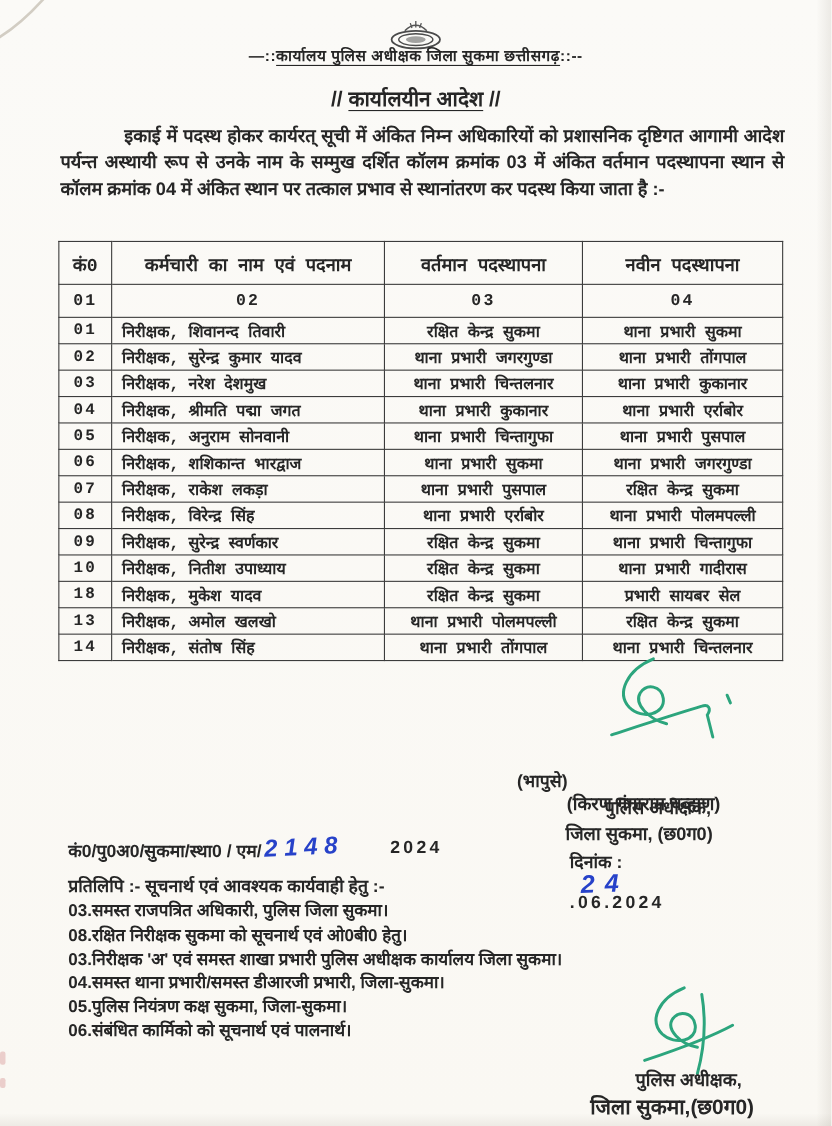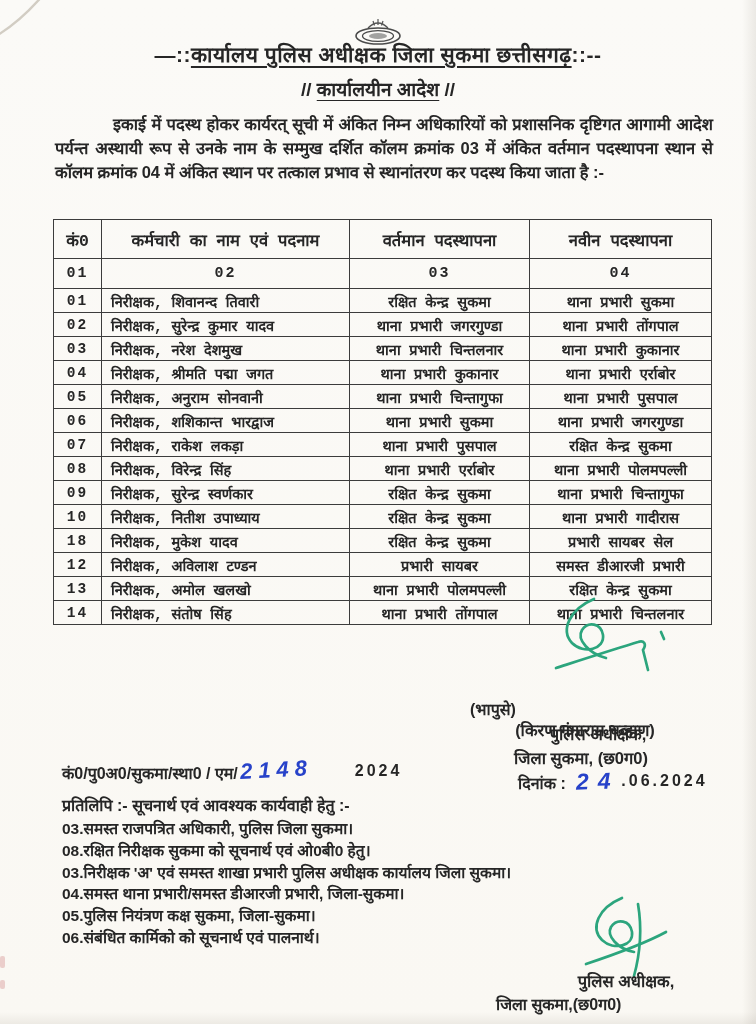--- a/index.html
+++ b/index.html
@@ -10,21 +10,21 @@
     color:#262626;
   }
   .shade-right{position:absolute;top:0;right:0;width:14px;height:100%;
     background:linear-gradient(to right,rgba(120,110,95,0),rgba(120,110,95,0.12));pointer-events:none;}
   .shade-bottom{position:absolute;bottom:0;left:0;width:100%;height:12px;
     background:linear-gradient(to bottom,rgba(120,110,95,0),rgba(120,110,95,0.10));pointer-events:none;}
   .corner-arc{position:absolute;top:0;left:0;}
   .smudge{position:absolute;left:0;width:5px;border-radius:2px;background:rgba(205,130,130,0.35);}
   .emblem{position:absolute;left:352px;top:16px;}
   .title1{position:absolute;top:40px;left:0;width:100%;text-align:center;
-    font-size:21px;font-weight:700;letter-spacing:0.5px;}
+    font-size:14px;font-weight:700;letter-spacing:0.5px;}
   .title1 .u{text-decoration:underline;text-underline-offset:4px;}
   .title2{position:absolute;top:76px;left:0;width:100%;text-align:center;
     font-size:19px;font-weight:700;}
   .title2 .u{text-decoration:underline;text-underline-offset:4px;}
   .intro{position:absolute;left:55px;top:112px;width:658px;margin:0;
     font-size:16.5px;line-height:24px;font-weight:600;text-align:justify;text-indent:58px;}
   table.transfer{position:absolute;left:53px;top:219px;width:658px;
     border-collapse:collapse;table-layout:fixed;font-family:Liberation Mono, monospace;}
   table.transfer td{border:1.6px solid #3c3c3c;font-weight:700;
     text-align:center;padding:1px 3px;white-space:nowrap;overflow:hidden;}
@@ -36,35 +36,35 @@
   .sig-svg{position:absolute;}
   .signer-name{position:absolute;left:470px;top:672px;width:230px;text-align:center;
     font-size:16.5px;font-weight:700;margin-top:46px;}
   .signer-cadre{position:absolute;left:470px;top:698px;width:190px;
     font-size:16px;font-weight:700;}
   .signer-desig{position:absolute;left:483px;top:722px;width:230px;text-align:center;
     font-size:16.5px;font-weight:700;}
   .signer-dist{position:absolute;left:466px;top:746px;width:230px;text-align:center;
     font-size:16.5px;font-weight:700;}
   .date-line{position:absolute;left:518px;top:772px;font-size:16px;font-weight:700;
-    display:flex;align-items:flex-start;}
+    display:flex;align-items:flex-start;flex-direction:column;}
   .hand{color:#2742c9;font-style:italic;font-weight:600;display:inline-block;}
   .hand-day{font-size:23px;letter-spacing:9px;transform:rotate(-2deg);margin:0 2px 0 10px;line-height:18px;}
   .hand-ref{font-size:22px;letter-spacing:6px;transform:rotate(-3deg);line-height:16px;margin-left:2px;}
   .date-rest{letter-spacing:3px;}
   .ref-line{position:absolute;left:62px;top:762px;font-size:16px;font-weight:700;
     display:flex;align-items:flex-start;}
   .ref-year{margin-left:42px;letter-spacing:3px;}
   .copy-head{position:absolute;left:62px;top:794px;font-size:16px;font-weight:700;}
   .copy-list{position:absolute;left:62px;top:818px;margin:0;padding:0;list-style:none;
     font-size:15.5px;font-weight:700;line-height:21.8px;}
   .sign2-desig{position:absolute;left:511px;top:969px;width:230px;text-align:center;
     font-size:16.5px;font-weight:700;}
-  .sign2-dist{position:absolute;left:496px;top:993px;width:230px;text-align:left;
-    font-size:16px;font-weight:700;}
+  .sign2-dist{position:absolute;left:496px;top:993px;width:230px;text-align:center;
+    font-size:19px;font-weight:700;}
 </style>
 </head>
 <body>
 
 <div class="shade-right"></div>
 <div class="shade-bottom"></div>
 <svg class="corner-arc" width="52" height="42">
   <path d="M-4,36 Q20,22 44,-6" stroke="#cac4ba" stroke-width="2.4" fill="none" opacity="0.85"></path>
 </svg>
 <div class="smudge" style="top:956px;height:12px;"></div>
@@ -165,26 +165,20 @@
         <td>रक्षित केन्द्र सुकमा</td>
         <td>थाना प्रभारी गादीरास</td>
       </tr>
     <tr class="t-data">
         <td class="c-sn">18</td>
         <td class="c-name">निरीक्षक, मुकेश यादव</td>
         <td>रक्षित केन्द्र सुकमा</td>
         <td>प्रभारी सायबर सेल</td>
       </tr>
     <tr class="t-data">
-        <td class="c-sn">12</td>
-        <td class="c-name">निरीक्षक, अविलाश टण्डन</td>
-        <td>प्रभारी सायबर</td>
-        <td>समस्त डीआरजी प्रभारी</td>
-      </tr>
-    <tr class="t-data">
         <td class="c-sn">13</td>
         <td class="c-name">निरीक्षक, अमोल खलखो</td>
         <td>थाना प्रभारी पोलमपल्ली</td>
         <td>रक्षित केन्द्र सुकमा</td>
       </tr>
     <tr class="t-data">
         <td class="c-sn">14</td>
         <td class="c-name">निरीक्षक, संतोष सिंह</td>
         <td>थाना प्रभारी तोंगपाल</td>
         <td>थाना प्रभारी चिन्तलनार</td>

